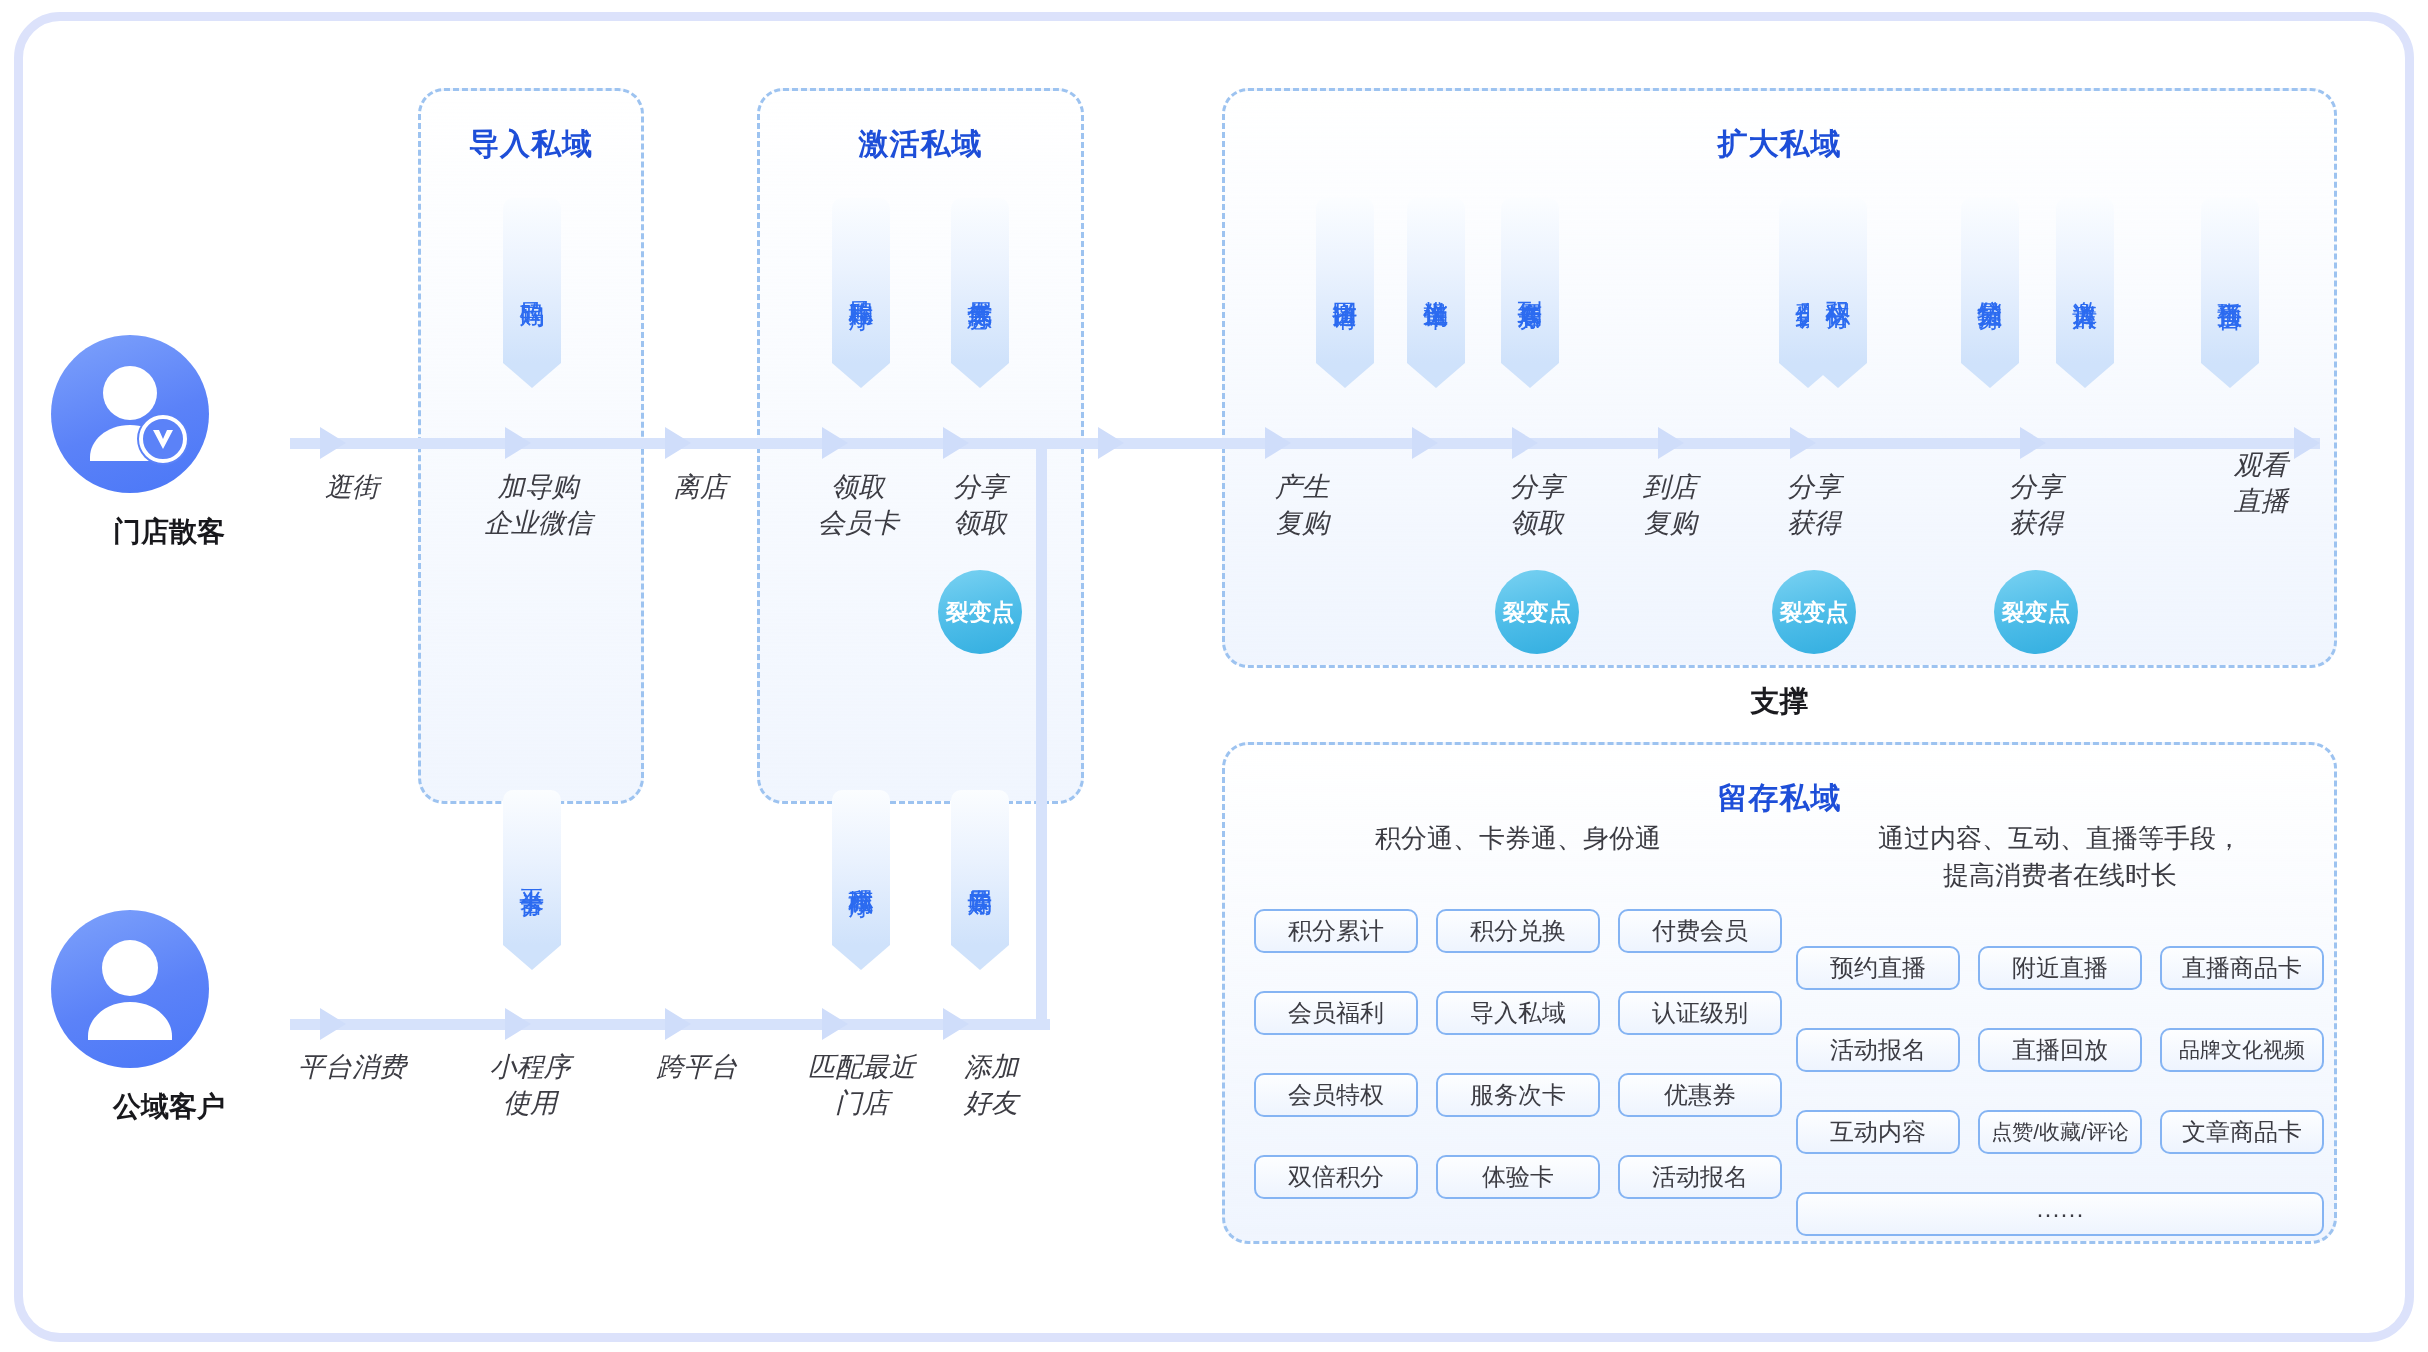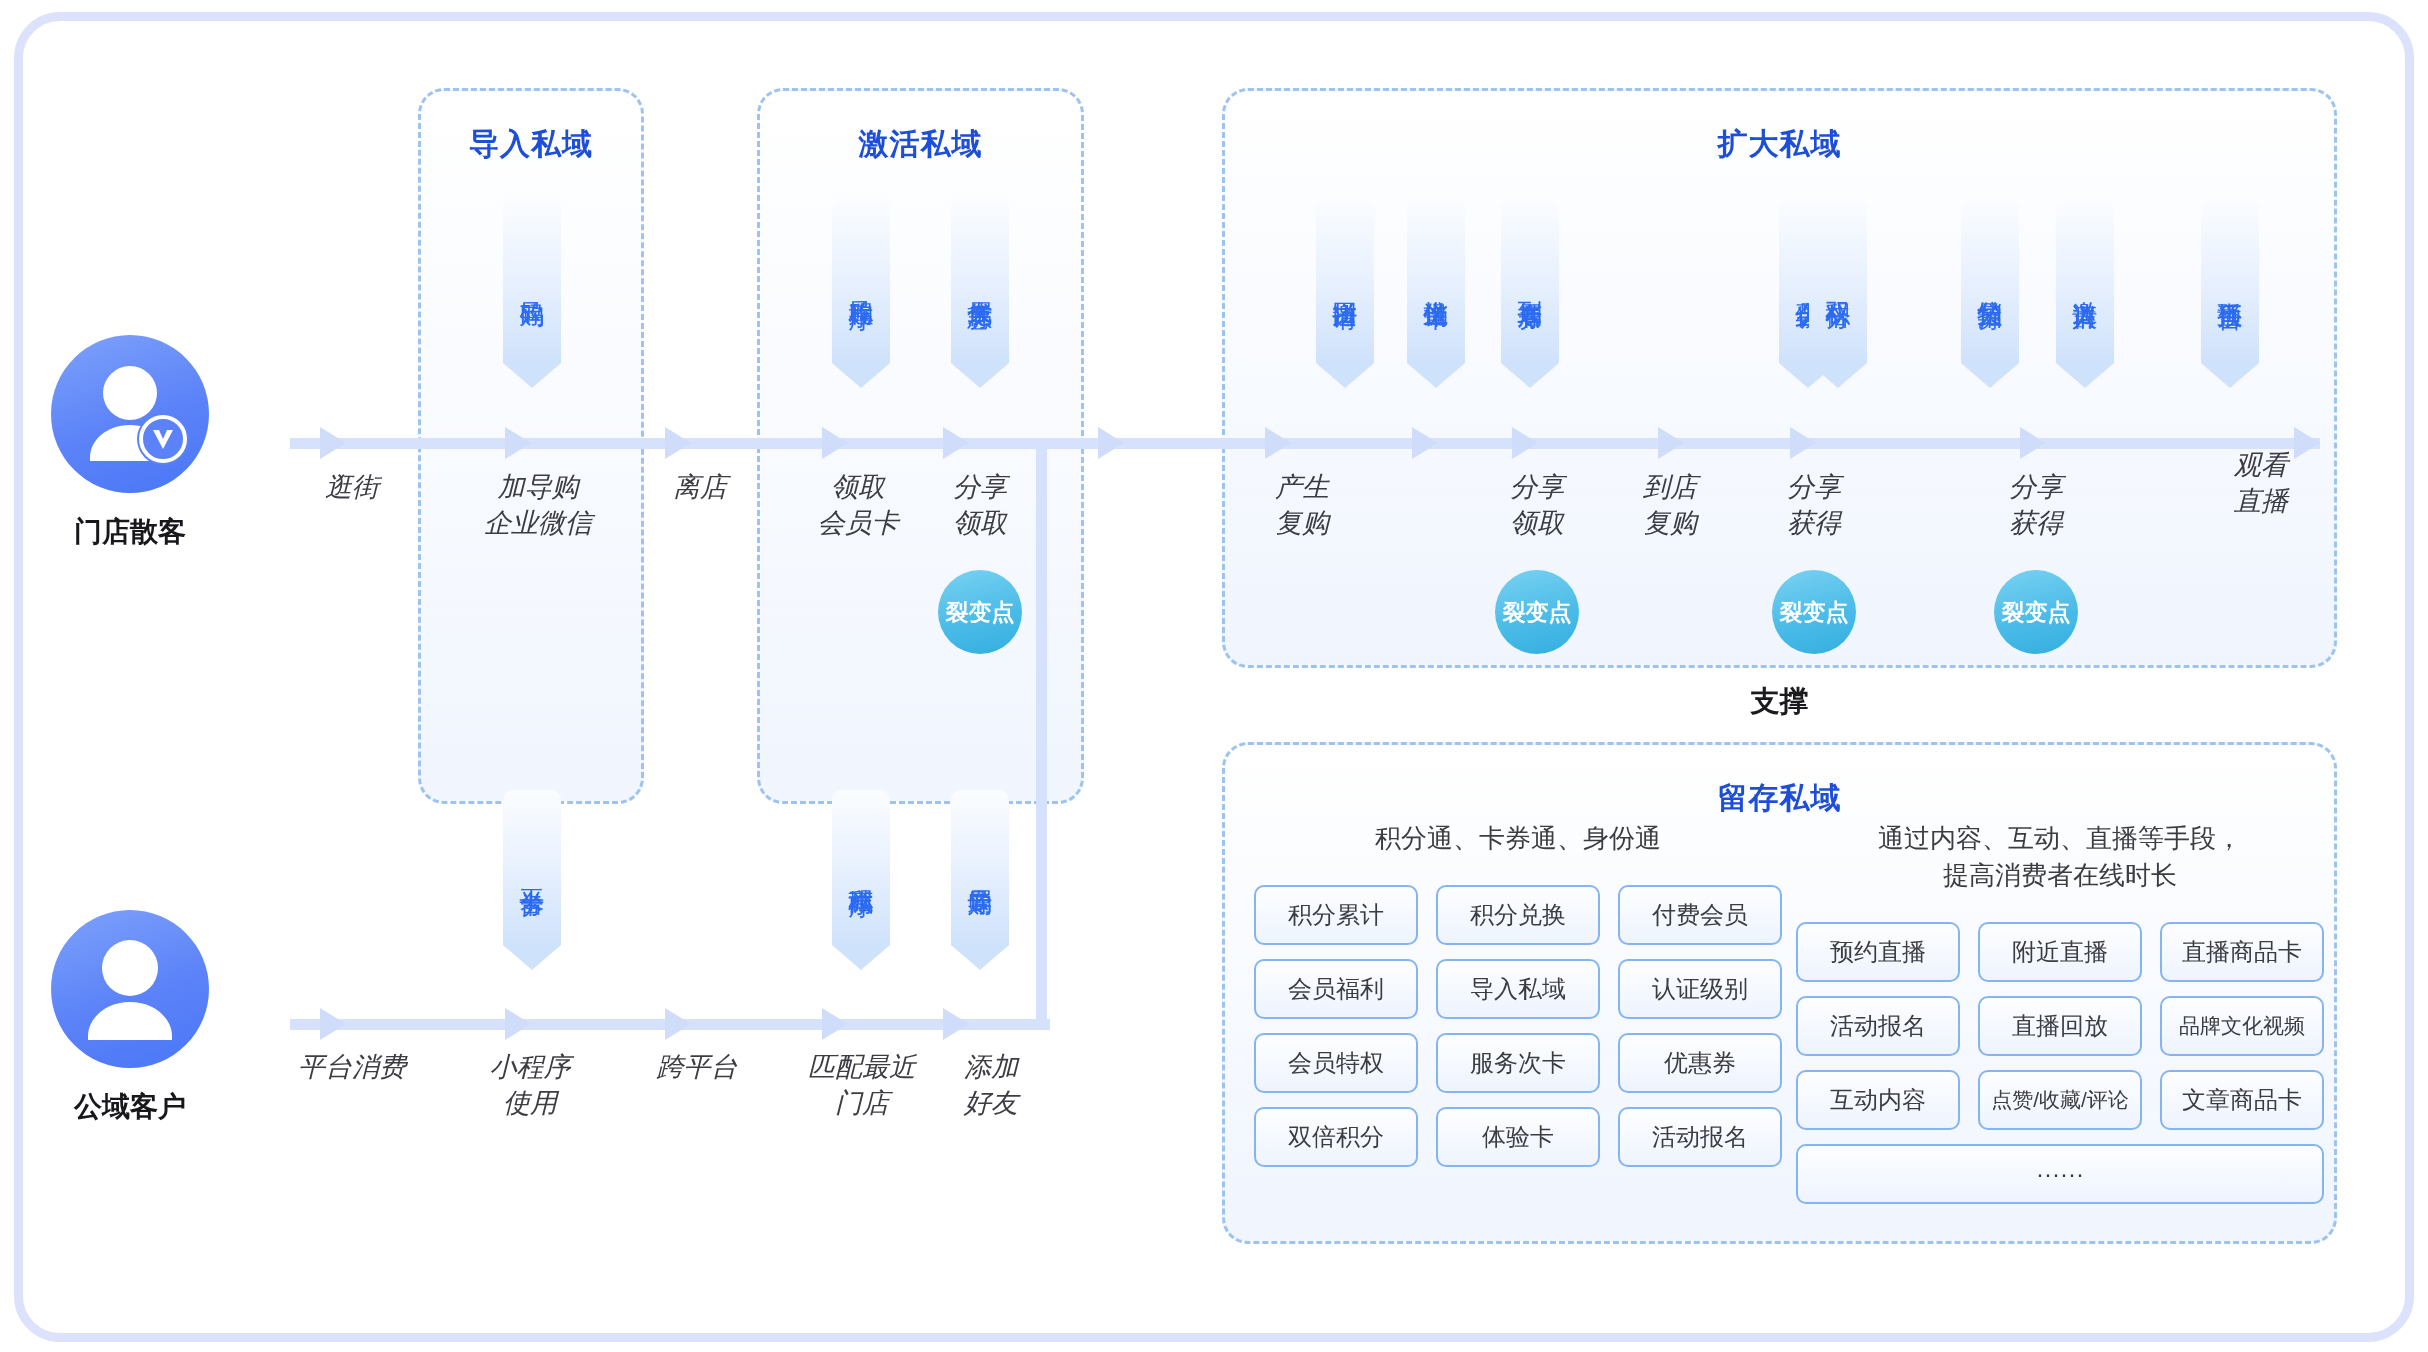--- a/index.html
+++ b/index.html
@@ -58,20 +58,21 @@
     width:158px; height:158px; border-radius:50%;
     margin:0 auto;
     background:linear-gradient(160deg,#7ea2fb 0%,#5b82f8 55%,#4a77f7 100%);
     position:relative;
   }
   .avatar svg{ position:absolute; left:0; top:0; }
   .persona-label{
     margin-top:20px;
     font-size:28px; font-weight:bold; color:#18181c;
     white-space:nowrap;
+    text-align:right;
   }
   #persona-store{ left:35px; top:335px; }
   #persona-public{ left:35px; top:910px; }
 
   
   .axis{ position:absolute; height:22px; }
   .axis .bar{
     position:absolute; left:0; top:6px; height:11px; width:100%;
     background:#d6e2fb;
   }
@@ -154,26 +155,26 @@
     text-align:center; font-size:26px; line-height:1.42; color:#3c3c43;
   }
   .chip-grid{
     margin-top:28px;
     display:grid;
     grid-template-columns:repeat(3,164px);
     gap:14px 18px;
     justify-content:center;
   }
   .chip{
-    height:60px;
+    height:44px;
     border:2px solid #85b4f3;
     border-radius:10px;
     background:linear-gradient(180deg,#fdfeff 0%,#eef4fe 100%);
     display:flex;align-items:center;justify-content:center;
-    font-size:24px; color:#3c3c43; white-space:nowrap;
+    font-size:24px; color:#3c3c43; white-space:nowrap;margin-top:24px;
   }
   .chip.small{ font-size:21px; }
   .chip.wide{ grid-column:1 / span 3; width:auto; }
 </style>
 </head>
 <body>
 
 <div id="root">
   <div class="card-frame"></div>
 

